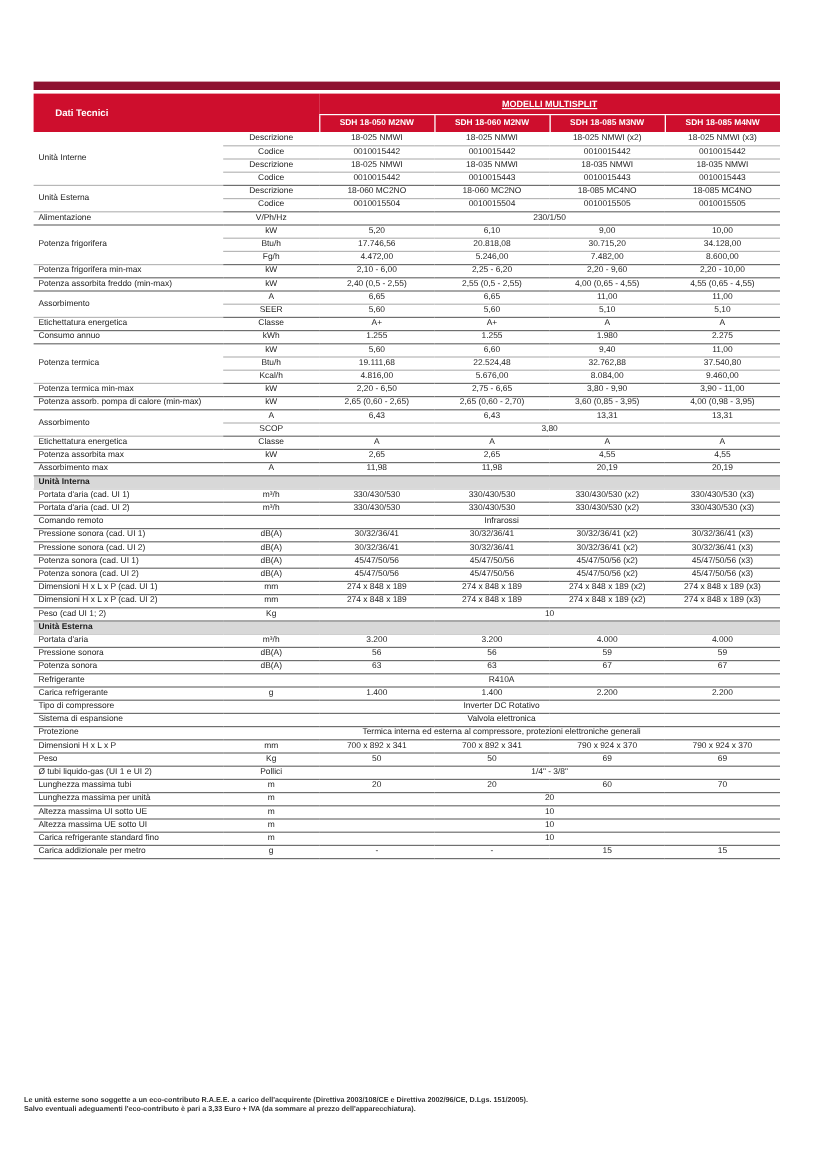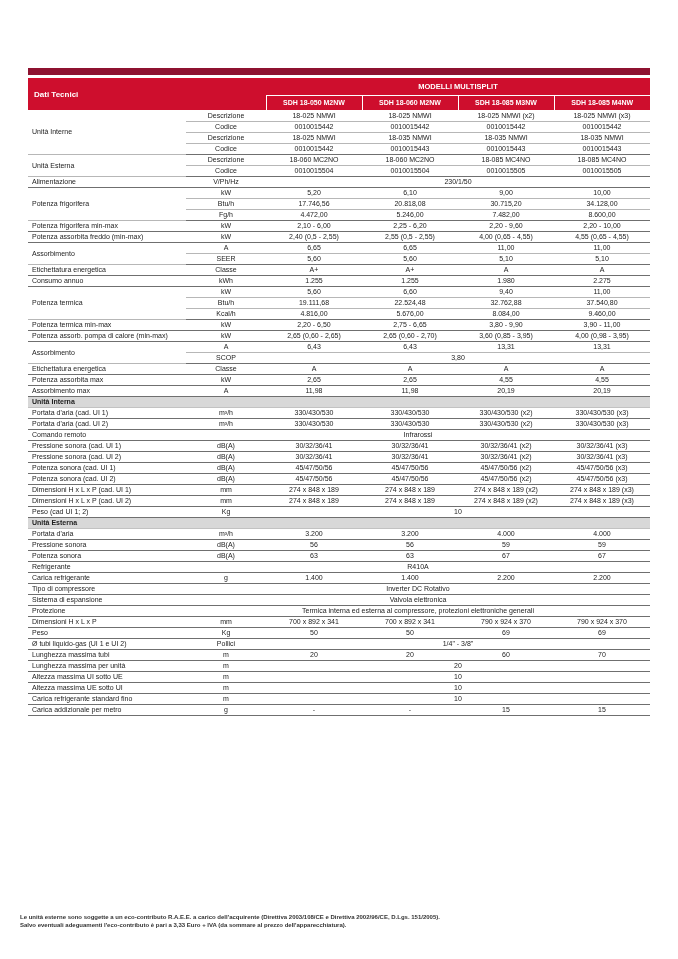--- a/index.html
+++ b/index.html
@@ -4,22 +4,22 @@
 <style>
   html,body{margin:0;padding:0;background:#ffffff;}
   .page{position:relative;width:678px;height:959px;background:#ffffff;
         font-family:"Liberation Sans",sans-serif;overflow:hidden;}
   .sheet{position:absolute;left:28px;top:68px;width:622px;}
   .topbar{height:7px;background:#8e1230;margin-bottom:3px;}
   table.spec{border-collapse:collapse;width:622px;table-layout:fixed;
              font-size:7px;color:#1c1c1c;}
   table.spec td,table.spec th{box-sizing:border-box;}
   thead th{background:#ce0e2d;color:#ffffff;font-weight:bold;padding:0;}
-  th.dt{text-align:left;padding-left:6px;font-size:8px;height:17px;vertical-align:middle;}
-  th.models{font-size:7.5px;height:17px;border-bottom:1px solid #ffffff;}
+  th.dt{text-align:left;padding-left:18px;font-size:8px;height:17px;vertical-align:middle;}
+  th.models{font-size:7.5px;height:17px;border-bottom:1px solid #ffffff;text-decoration:underline;}
   th.colh{font-size:7px;height:15px;border-left:1px solid #ffffff;}
   tbody td{height:11px;padding:0 2px;text-align:center;white-space:nowrap;
            overflow:hidden;border-bottom:1px solid #8f8f8f;}
   td.label{text-align:left;padding-left:4px;}
   td.unit{text-align:center;}
   tr.inner td{border-bottom-color:#b7b7b7;}
   tr.last td{border-bottom-color:#6f6f6f;}
   tr.section-row td{background:#d8d8d8;text-align:left;font-weight:bold;
                     padding-left:4px;border-bottom:1px solid #c2c2c2;}
   .footnote{position:absolute;left:20px;top:913px;font-size:6px;line-height:8px;

